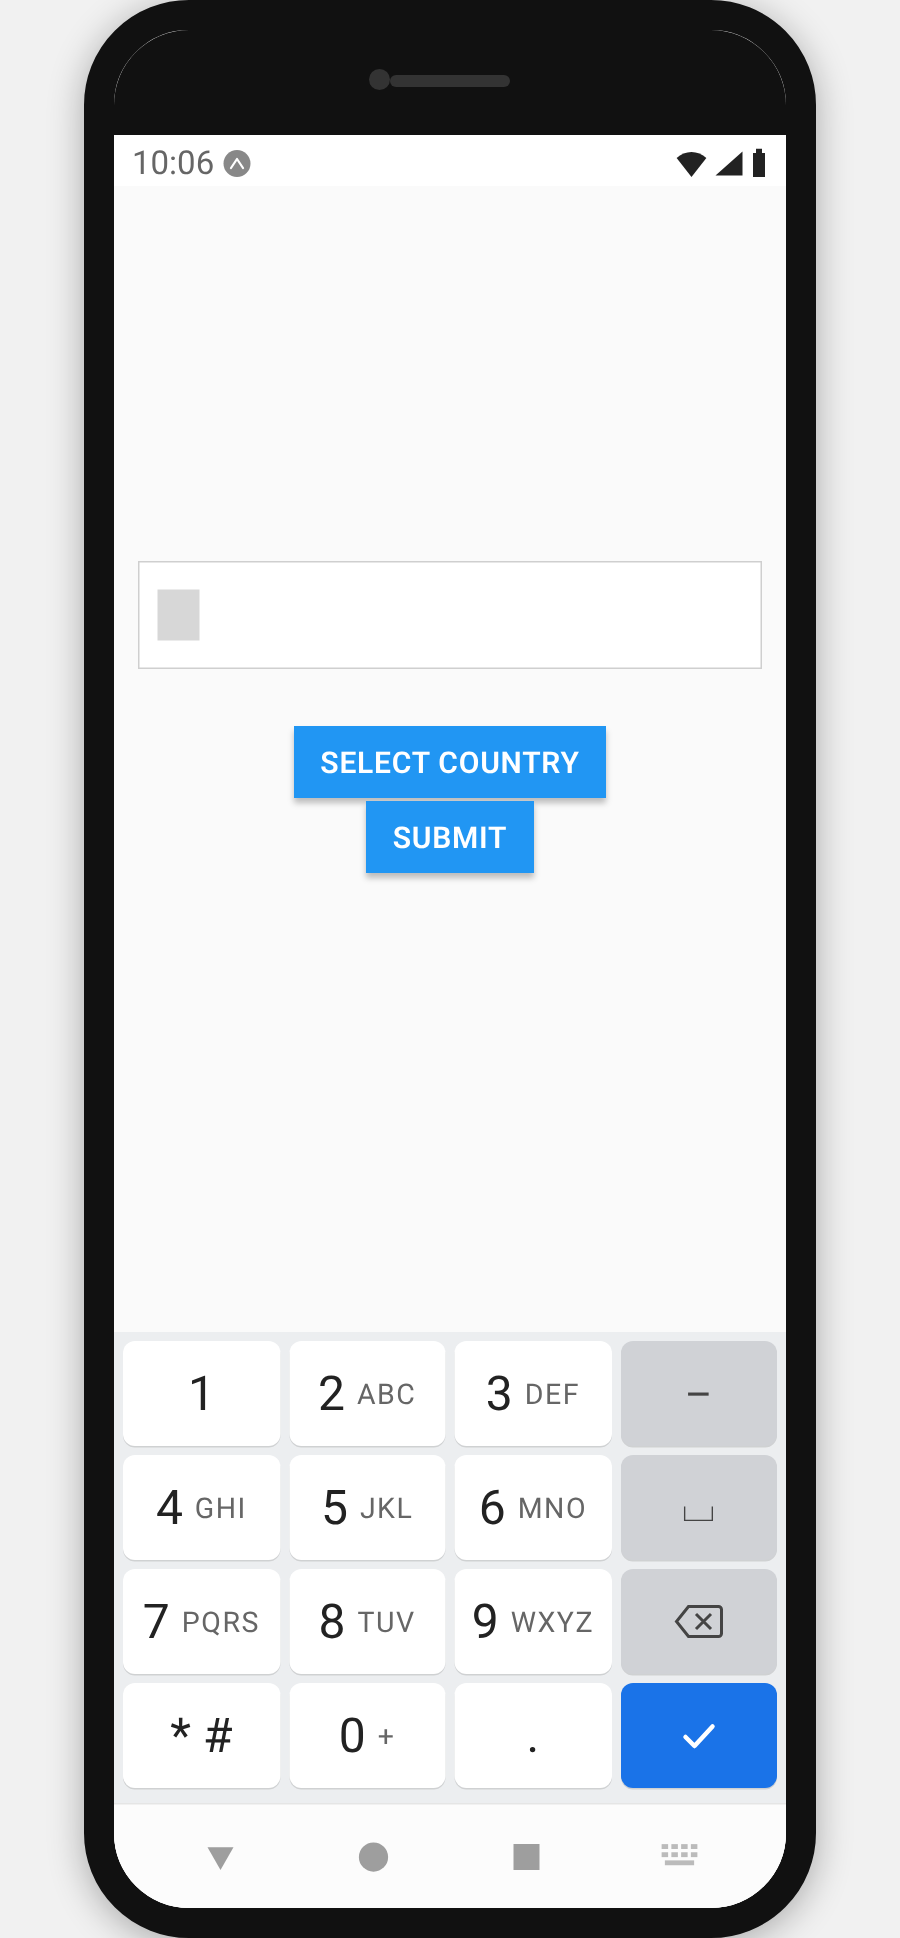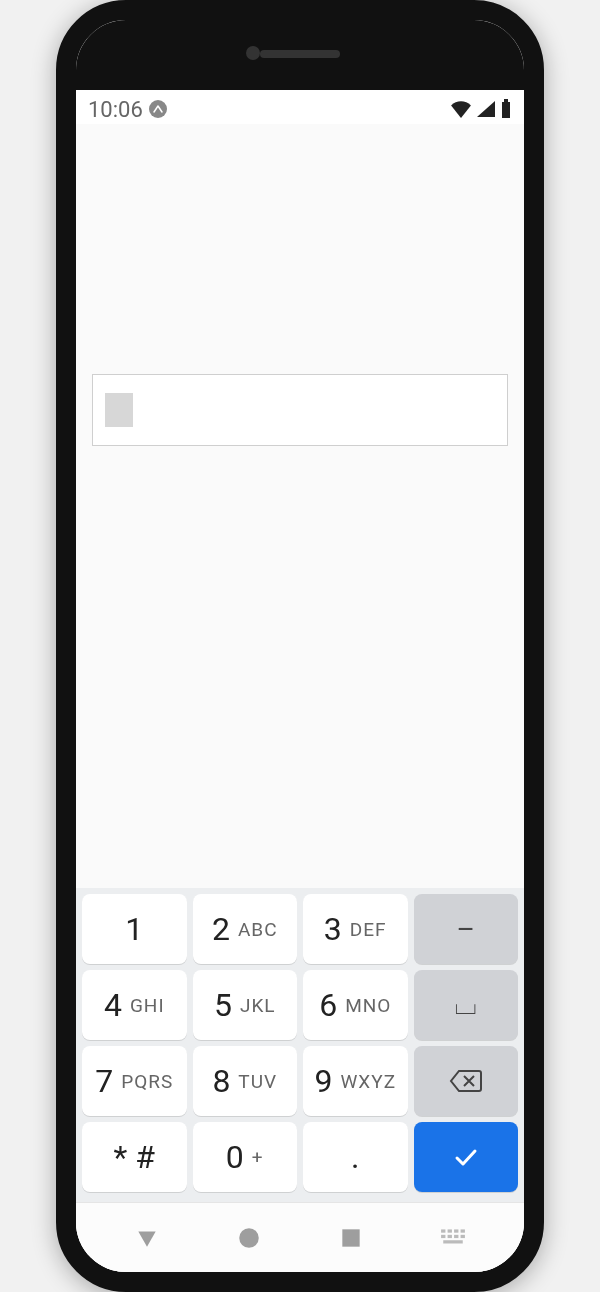--- a/index.html
+++ b/index.html
@@ -108,20 +108,22 @@
   <div class="content">
     <div class="input-wrap">
       <div class="text-input">
         <div class="input-inner">
           <div class="cursor-block"></div>
           <span></span>
         </div>
       </div>
     </div>
     <div class="btns">
+      <button class="btn">SELECT COUNTRY</button>
+      <button class="btn">SUBMIT</button>
     </div>
   </div>
 
   <div class="keyboard">
 
   <div class="kb-row">
         <div class="key">
           <span class="digit">1</span>
         </div>
         <div class="key">

